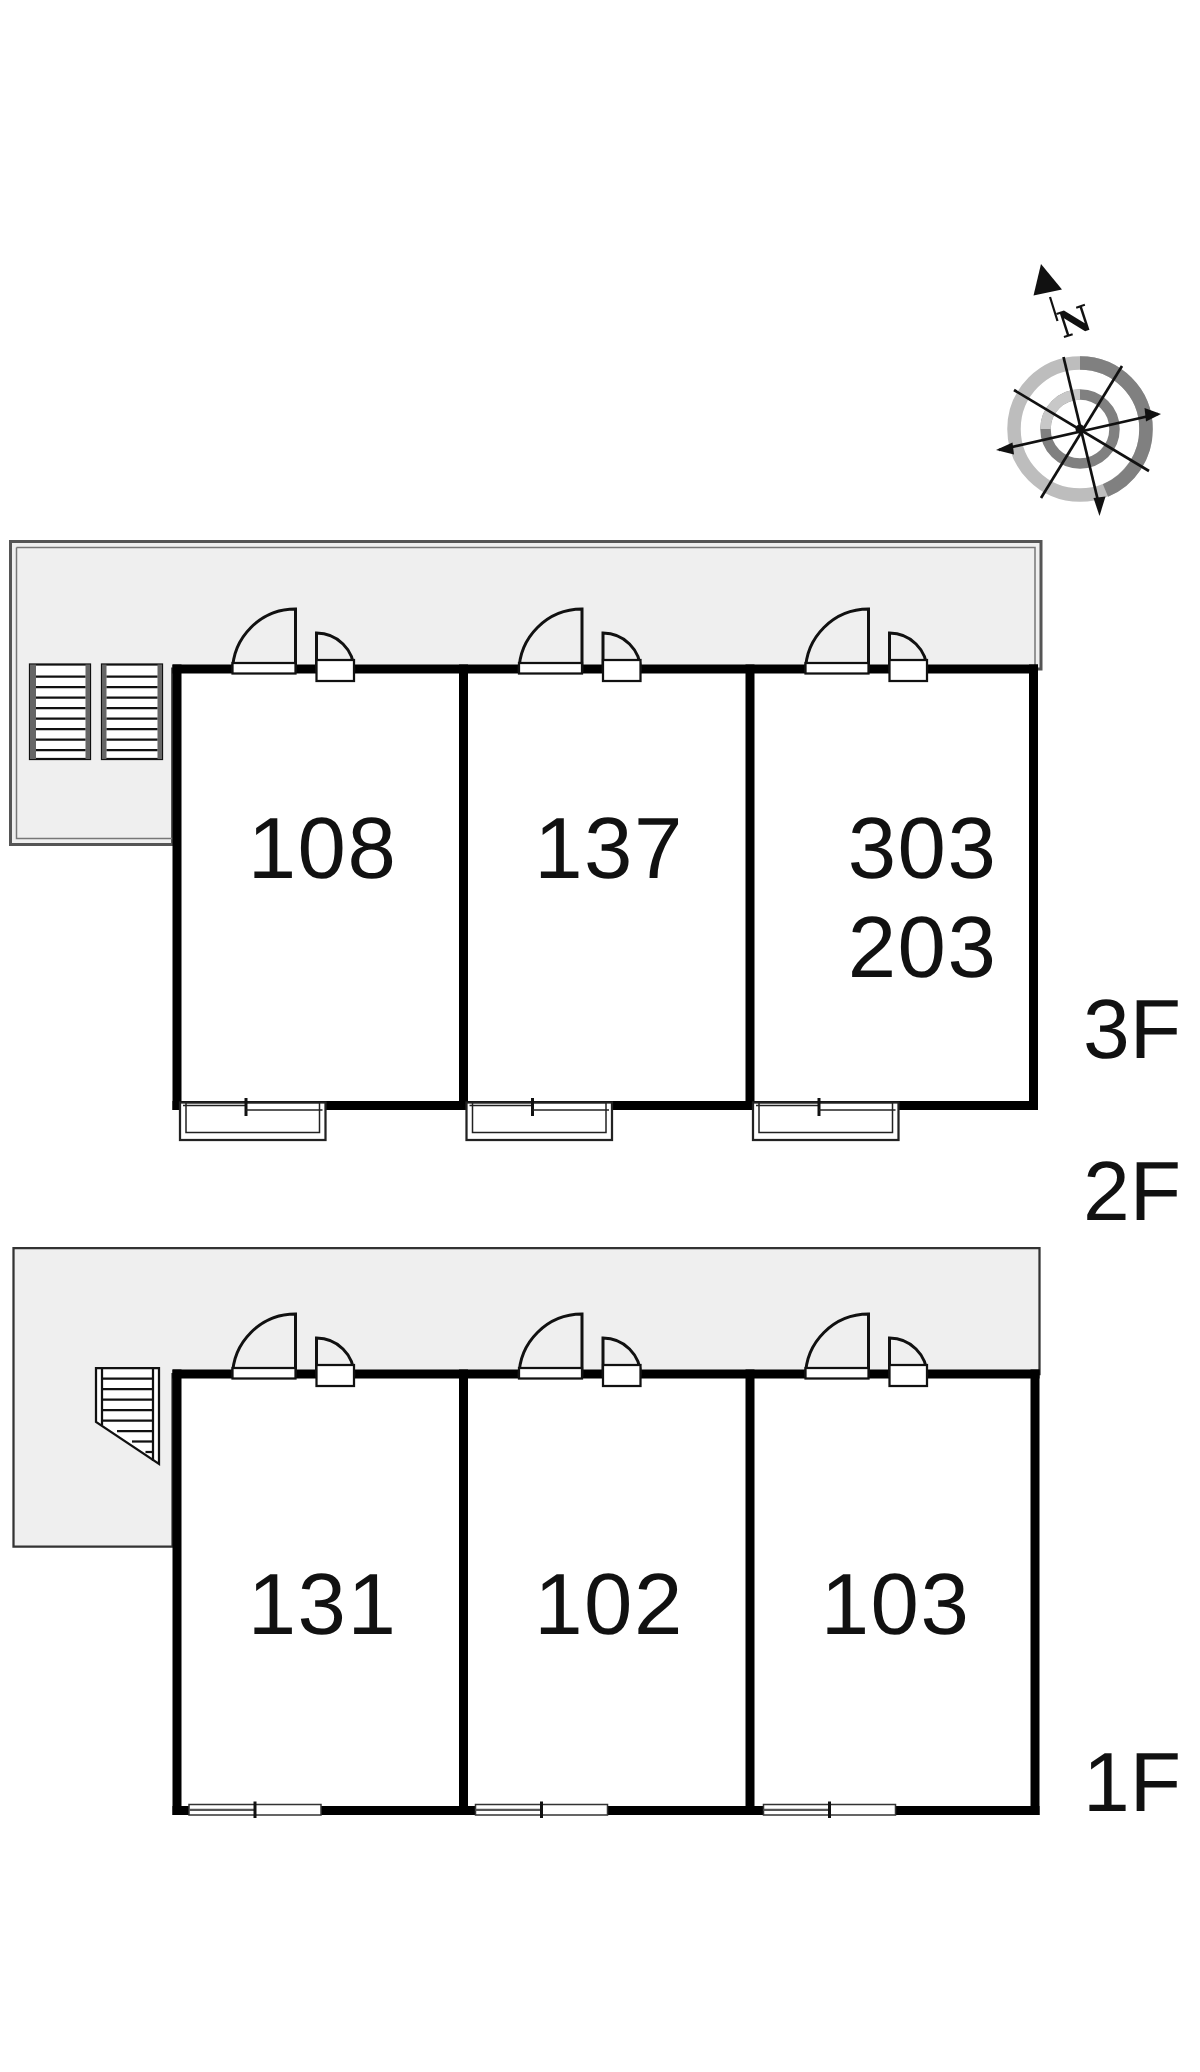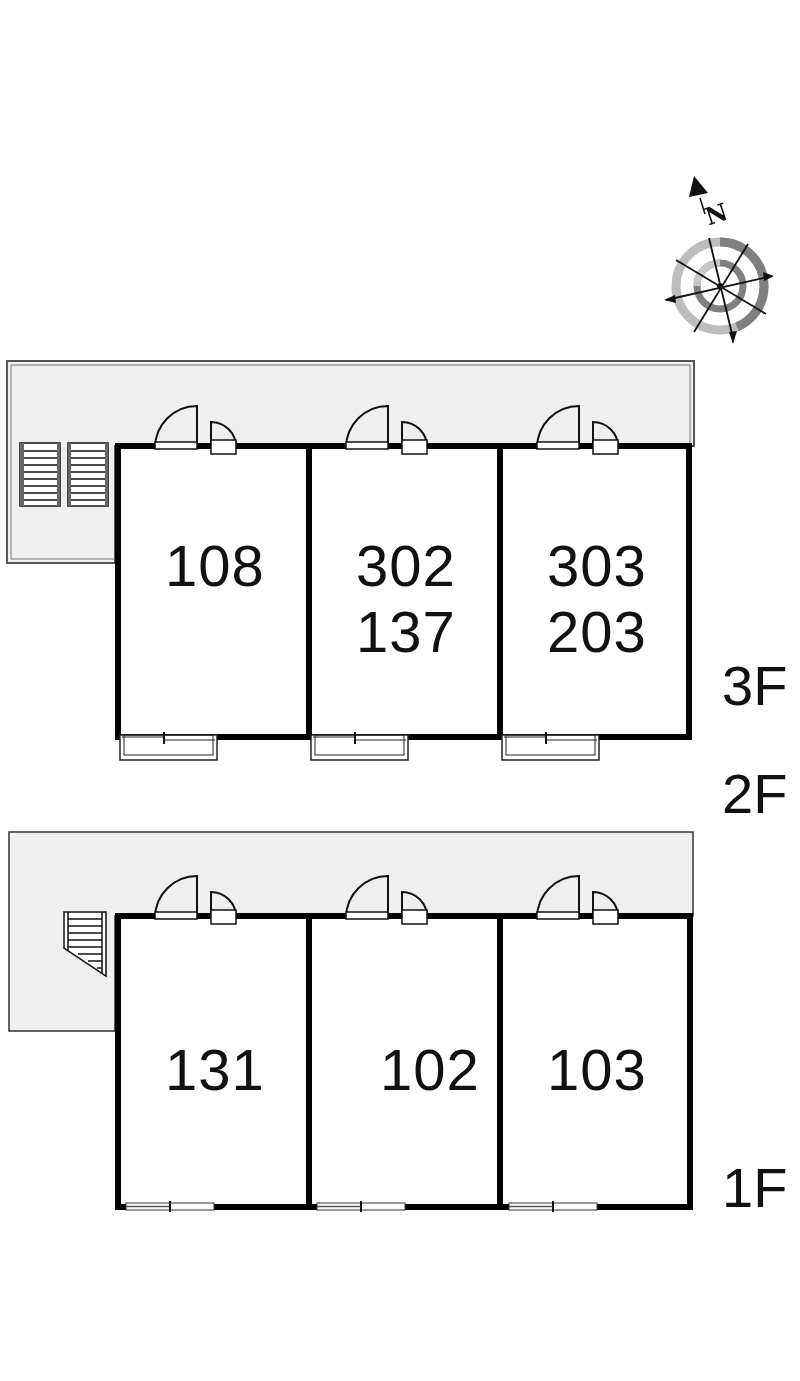--- a/index.html
+++ b/index.html
@@ -143,27 +143,26 @@
     <use href="#window-1f" x="126" y="1206"></use>
     <use href="#window-1f" x="317" y="1206"></use>
     <use href="#window-1f" x="509" y="1206"></use>
   </g>
 </svg>
 
 <div class="unit-label" style="left:121px; top:533px; width:188px;">
   <div>108</div>
 </div>
 <div class="unit-label" style="left:312px; top:533px; width:188px;">
-  <div>302</div>
   <div>137</div>
 </div>
-<div class="unit-label" style="left:503px; top:533px; width:188px;">
+<div class="unit-label" style="left:503px; top:533px; width:188px;padding-left:18px;">
   <div>303</div>
   <div>203</div>
 </div>
 
 <div class="unit-label" style="left:121px; top:1037px; width:188px;">131</div>
-<div class="unit-label" style="left:312px; top:1037px; width:188px;padding-left:24px;">102</div>
+<div class="unit-label" style="left:312px; top:1037px; width:188px;">102</div>
 <div class="unit-label" style="left:503px; top:1037px; width:188px;">103</div>
 
 <div class="floor-label" style="left:722px; top:658px;">3F</div>
 <div class="floor-label" style="left:722px; top:726px;margin-top:40px;">2F</div>
 <div class="floor-label" style="left:722px; top:1160px;">1F</div>
 
 </body></html>

